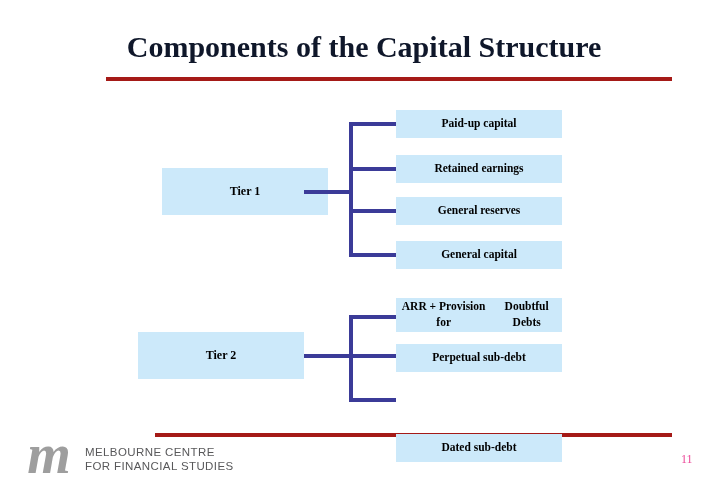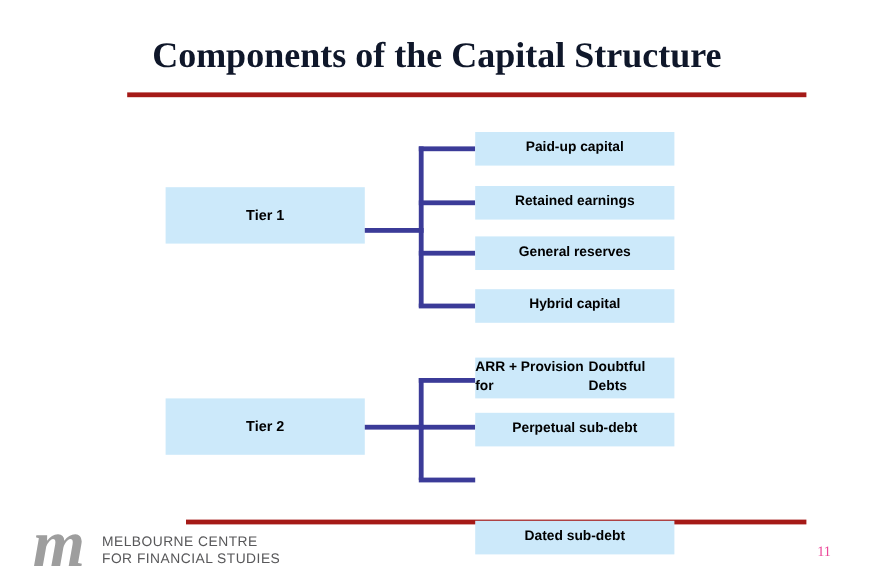--- a/index.html
+++ b/index.html
@@ -47,36 +47,37 @@
     top: 433px;
     width: 517px;
     height: 4px;
   }
 
   
   .box {
     position: absolute;
     background: #cce9fa;
     color: #000000;
-    font-family: Liberation Sans, sans-serif;
+    font-family: Liberation Serif, serif;
     font-weight: bold;
     font-size: 11.5px;
     display: flex;
     align-items: center;
     justify-content: center;
+    text-align: center;
     line-height: 1.35;
     box-sizing: border-box;
   }
   .tier-box {
     left: 138px;
     width: 166px;
     height: 47px;
     font-size: 12px;
   }
-  #tier1-box { top: 156px; }
+  #tier1-box { top: 168px; margin-left: 24px; }
   #tier2-box { top: 332px; }
 
   .leaf-box {
     left: 396px;
     width: 166px;
     height: 28px;
   }
   #leaf-0 { top: 110px; }
   #leaf-1 { top: 155px; }
   #leaf-2 { top: 197px; }
@@ -162,21 +163,21 @@
   <div class="line line-h" id="t1-stem"></div>
   <div class="line line-v" id="t1-spine"></div>
   <div class="line line-h" id="t1-b0"></div>
   <div class="line line-h" id="t1-b1"></div>
   <div class="line line-h" id="t1-b2"></div>
   <div class="line line-h" id="t1-b3"></div>
 
   <div class="box leaf-box" id="leaf-0">Paid-up capital</div>
   <div class="box leaf-box" id="leaf-1">Retained earnings</div>
   <div class="box leaf-box" id="leaf-2">General reserves</div>
-  <div class="box leaf-box" id="leaf-3">Hybrid capital</div>
+  <div class="box leaf-box" id="leaf-3">General capital</div>
 
   <div class="box tier-box" id="tier2-box">Tier 2</div>
 
   <div class="line line-h" id="t2-stem"></div>
   <div class="line line-v" id="t2-spine"></div>
   <div class="line line-h" id="t2-b0"></div>
   <div class="line line-h" id="t2-b1"></div>
   <div class="line line-h" id="t2-b2"></div>
 
   <div class="box leaf-box" id="leaf-4">

